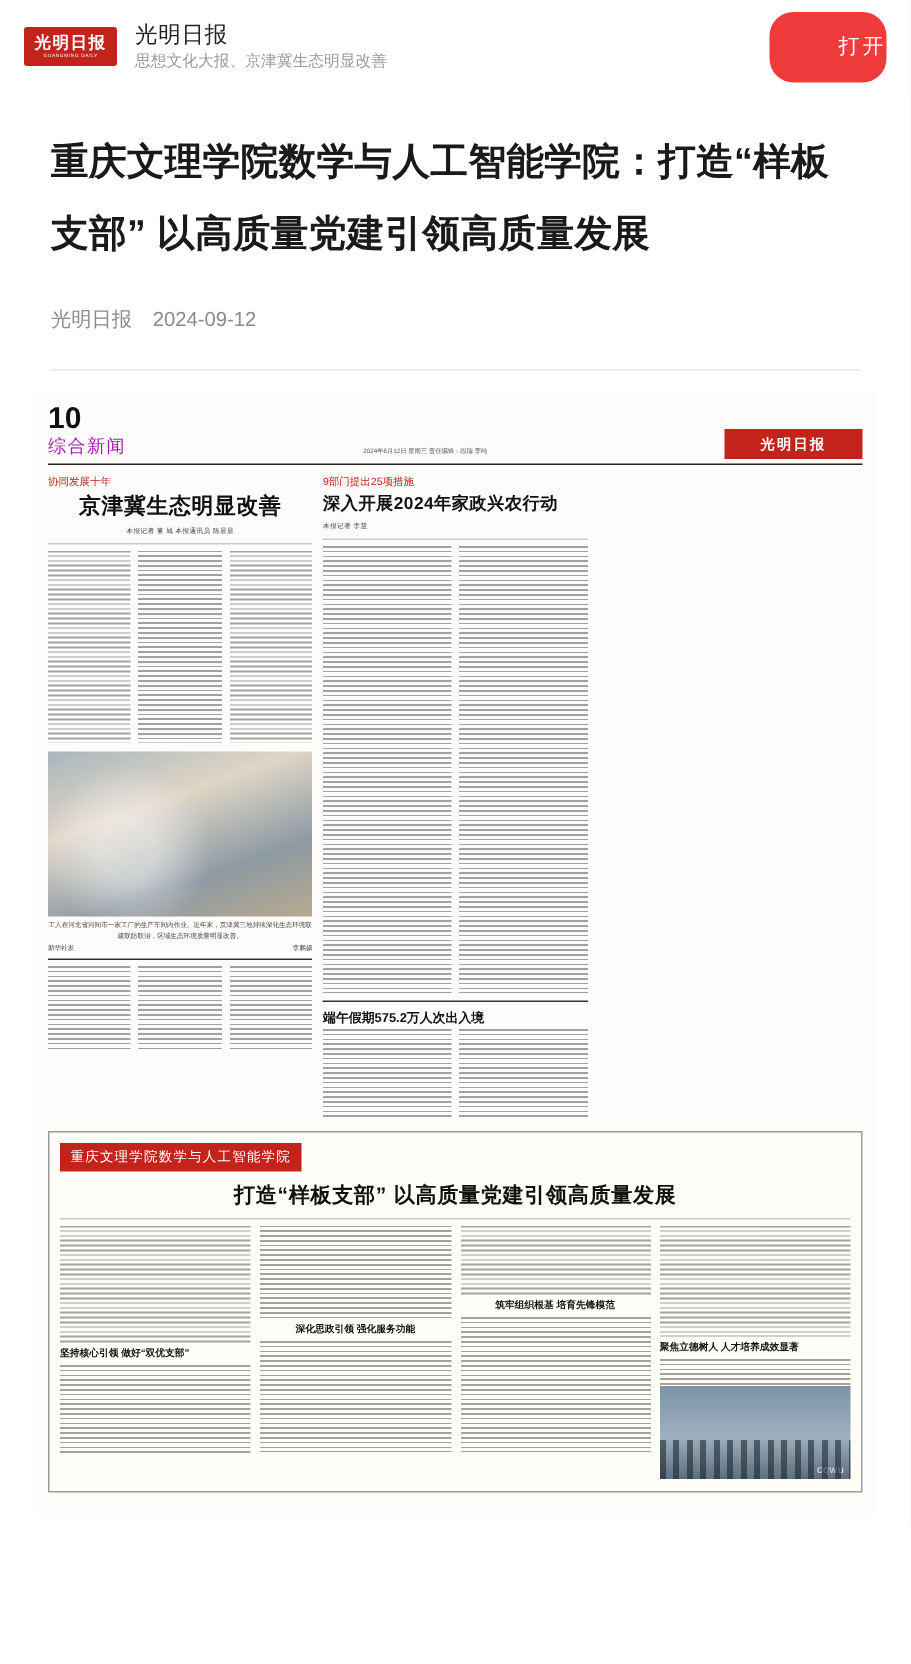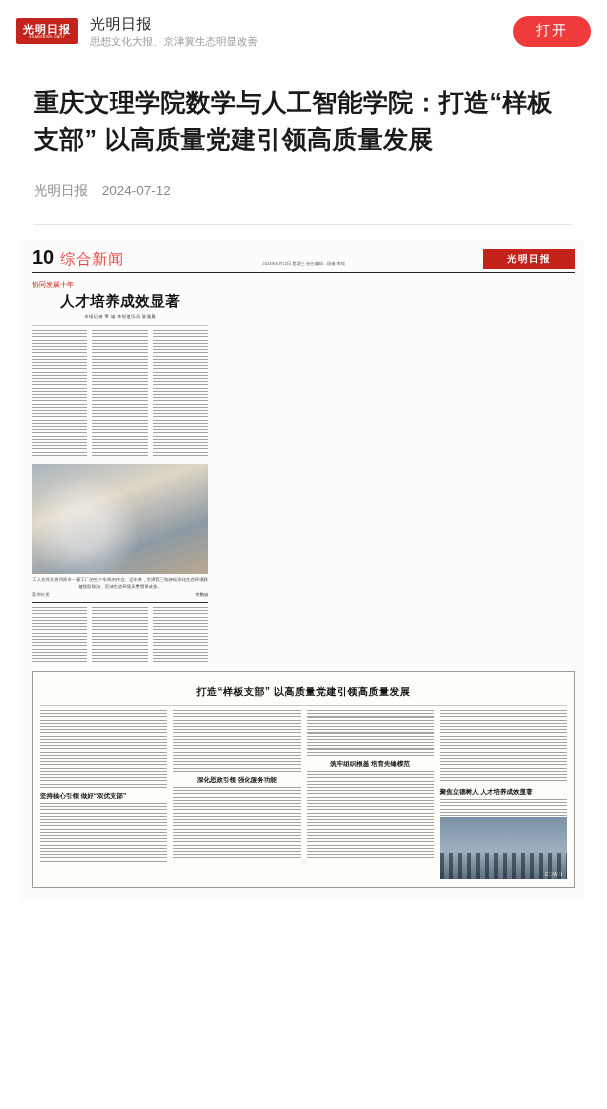--- a/index.html
+++ b/index.html
@@ -59,35 +59,36 @@
     letter-spacing: .5px;
   }
   .brand-slogan {
     font-size: 10.5px;
     color: #9a9a9a;
     line-height: 15px;
     margin-top: 1px;
   }
   .open-btn {
     width: 78px;
-    height: 31px;
+    height: 47px;
     border-radius: 16px;
     background: #ef3b3b;
     color: #fff;
     font-size: 14px;
     border: none;
     cursor: pointer;
     letter-spacing: 2px;
+    text-align: right;
   }
 
   
   .article-head { padding: 22px 34px 0 34px; }
   h1.headline {
     font-size: 25px;
-    line-height: 37px;
+    line-height: 48px;
     color: #1a1a1a;
     font-weight: bold;
     letter-spacing: .3px;
   }
   .meta {
     margin-top: 22px;
     font-size: 13.5px;
     color: #8a8a8a;
     line-height: 22px;
   }
@@ -109,31 +110,31 @@
     background: #fdfcfa;
     padding: 8px 10px 14px 10px;
   }
   .paper-top {
     display: flex;
     align-items: flex-end;
     justify-content: space-between;
     border-bottom: 1.5px solid #222;
     padding-bottom: 3px;
   }
-  .paper-top-left { display: flex; align-items: baseline; }
+  .paper-top-left { display: flex; align-items: baseline; flex-direction: column; }
   .pg-num {
     font-size: 20px;
     font-weight: bold;
     color: #111;
     line-height: 20px;
     margin-right: 6px;
   }
   .pg-sec {
-    font-size: 15px;
-    color: #ef4444;
+    font-size: 12px;
+    color: #a21caf;
     letter-spacing: 1px;
   }
   .paper-top-mid {
     font-size: 4.2px;
     color: #555;
     line-height: 7px;
     text-align: center;
     flex: 1 1 auto;
     padding: 0 8px;
     align-self: flex-end;
@@ -278,21 +279,21 @@
   }
   .feature-tag {
     display: inline-block;
     background: #c4231b;
     color: #fff;
     font-size: 9px;
     padding: 3px 7px;
     letter-spacing: .8px;
   }
   .feature-title {
-    font-size: 10px;
+    font-size: 14px;
     font-weight: bold;
     color: #111;
     text-align: center;
     margin: 7px 0 6px 0;
     letter-spacing: .5px;
   }
   .sub-head {
     font-size: 6.5px;
     font-weight: bold;
     color: #111;
@@ -320,41 +321,41 @@
       <div class="brand-title">光明日报</div>
       <div class="brand-slogan">思想文化大报、京津冀生态明显改善</div>
     </div>
     <button class="open-btn">打开</button>
   </div>
 
   <div class="article-head">
     <h1 class="headline">重庆文理学院数学与人工智能学院：打造“样板支部” 以高质量党建引领高质量发展</h1>
     <div class="meta">
       <span class="src">光明日报</span>
-      <span>2024-07-12</span>
+      <span>2024-09-12</span>
     </div>
   </div>
   <div class="divider"></div>
 
   <div class="paper">
 
     <div class="paper-top">
       <div class="paper-top-left">
         <div class="pg-num">10</div>
         <div class="pg-sec">综合新闻</div>
       </div>
       <div class="paper-top-mid">2024年6月12日 星期三 责任编辑：段瑞 李纯</div>
       <div class="mast">光明日报</div>
     </div>
 
     <div class="np-grid">
 
       <div class="np-col">
         <div class="kicker">协同发展十年</div>
-        <div class="np-h-lg">人才培养成效显著</div>
+        <div class="np-h-lg">京津冀生态明显改善</div>
         <div class="byline">本报记者 董 城 本报通讯员 陈晨晨</div>
         <div class="rule-thin"></div>
         <div class="sub-cols c3">
           <div class="txt" style="height:128px"></div>
           <div class="txt" style="height:128px"></div>
           <div class="txt" style="height:128px"></div>
         </div>
         <div style="margin-top:6px">
           <div class="photo factory"></div>
           <div class="cap">工人在河北省河间市一家工厂的生产车间内作业。近年来，京津冀三地持续深化生态环境联建联防联治，区域生态环境质量明显改善。</div>
@@ -364,24 +365,41 @@
           </div>
         </div>
         <div class="rule-dark"></div>
         <div class="sub-cols c3">
           <div class="txt" style="height:56px"></div>
           <div class="txt" style="height:56px"></div>
           <div class="txt" style="height:56px"></div>
         </div>
       </div>
 
+      <div class="np-col">
+        <div class="kicker">9部门提出25项措施</div>
+        <div class="np-h-md">深入开展2024年家政兴农行动</div>
+        <div class="byline" style="text-align:left">本报记者 李慧</div>
+        <div class="rule-thin"></div>
+        <div class="sub-cols c2">
+          <div class="txt" style="height:298px"></div>
+          <div class="txt" style="height:298px"></div>
+        </div>
+        <div class="rule-dark"></div>
+        <div class="np-h-sm">端午假期575.2万人次出入境</div>
+        <div class="sub-cols c2">
+          <div class="txt" style="height:60px"></div>
+          <div class="txt" style="height:60px"></div>
+        </div>
+      </div>
 
     </div>
 
     <div class="feature">
+      <div class="feature-tag">重庆文理学院数学与人工智能学院</div>
       <div class="feature-title">打造“样板支部”   以高质量党建引领高质量发展</div>
       <div class="rule-thin"></div>
       <div class="feature-grid">
         <div>
           <div class="txt" style="height:78px"></div>
           <div class="sub-head">坚持核心引领  做好“双优支部”</div>
           <div class="txt" style="height:60px"></div>
         </div>
         <div>
           <div class="txt" style="height:62px"></div>

